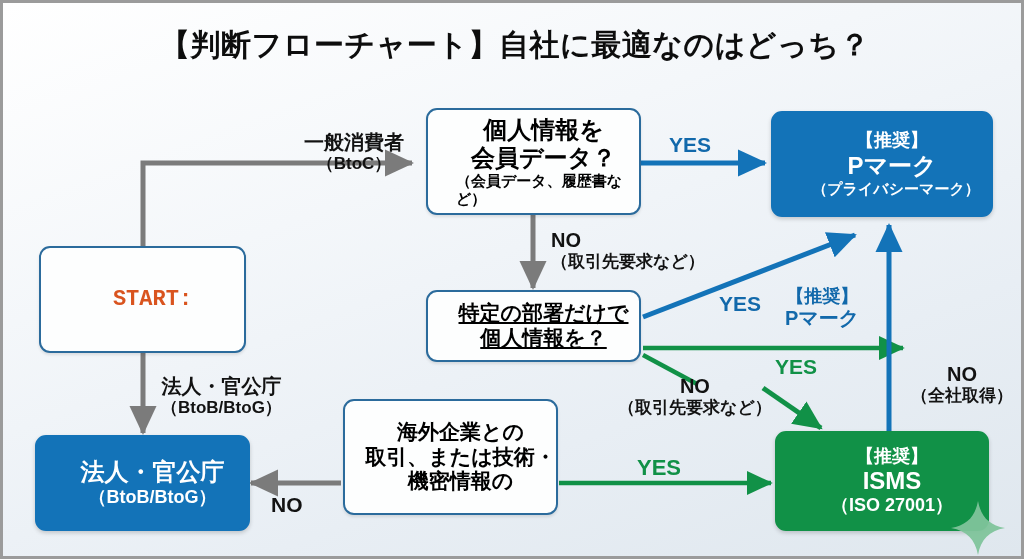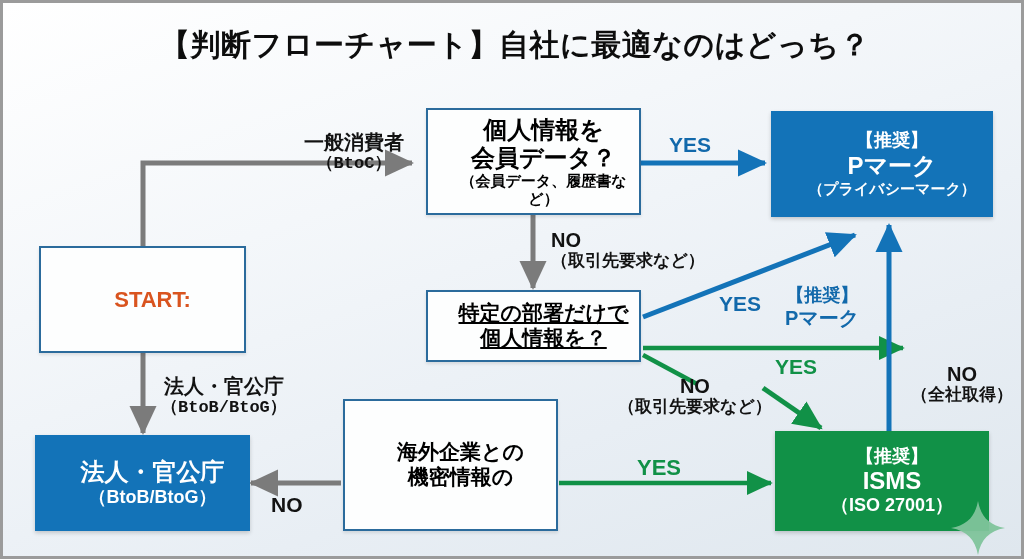--- a/index.html
+++ b/index.html
@@ -26,22 +26,21 @@
     white-space: nowrap;
   }
 
   
   .node {
     position: absolute;
     display: flex;
     flex-direction: column;
     align-items: center;
     justify-content: center;
-    text-align: center;
-    border-radius: 0;
+    border-radius: 11px;
     line-height: 1.18;
     z-index: 5;
     padding-left: 20px;
   }
   .node.white {
     background: #fdfefe;
     border: 2.5px solid #2b6b9c;
     box-shadow: 0 2px 3px rgba(0,0,0,0.10);
   }
   .node.blue {
@@ -51,34 +50,34 @@
     box-shadow: 0 2px 4px rgba(0,0,0,0.18);
   }
   .node.green {
     background: #119147;
     border: 2px solid #119147;
     color: #ffffff;
     box-shadow: 0 2px 4px rgba(0,0,0,0.18);
   }
   .ln      { font-size: 21px; font-weight: bold; display:block; }
   .ln.big  { font-size: 24px; }
-  .ln.sm   { font-size: 15px; font-weight: bold; }
+  .ln.sm   { font-size: 15px; font-weight: bold; margin-left: 8px; }
   .ln.mid  { font-size: 18px; font-weight: bold; }
-  .ln.start{ font-size: 22px; font-weight: bold; color: #d9541f; }
+  .ln.start{ font-size: 22px; font-weight: bold; color: #d9541f; font-family: Liberation Mono, monospace; }
 
   
   .lbl {
     position: absolute;
     font-weight: bold;
     white-space: nowrap;
     line-height: 1.15;
     z-index: 7;
   }
   .lbl .l1 { display:block; font-size: 20px; }
-  .lbl .l2 { display:block; font-size: 17px; font-family: Liberation Mono, monospace; }
+  .lbl .l2 { display:block; font-size: 17px; }
   .lbl.gray  { color: #121212; text-align: center; }
   .lbl.blue  { color: #1269ab; }
   .lbl.green { color: #119147; }
   .lbl.black { color: #121212; }
   .lbl.yes   { font-size: 21px; }
 
   svg.wires { position: absolute; left:0; top:0; width:1024px; height:559px; z-index: 2; }
   .sparkle { position: absolute; z-index: 6; }
 </style>
 </head>
@@ -139,22 +138,23 @@
     <span class="ln mid">【推奨】</span>
     <span class="ln big">Pマーク</span>
     <span class="ln sm">（プライバシーマーク）</span>
   </div>
 
   <div class="node white" style="left:423px; top:287px; width:215px; height:72px;text-decoration:underline;">
     <span class="ln">特定の部署だけで</span>
     <span class="ln">個人情報を？</span>
   </div>
 
-  <div class="node white" style="left:340px; top:396px; width:215px; height:132px;">
+  <div class="node white" style="left:340px; top:396px; width:215px; height:116px;">
     <span class="ln">海外企業との</span>
+    <span class="ln">取引、または技術・</span>
     <span class="ln">機密情報の</span>
   </div>
 
   <div class="node blue" style="left:32px; top:432px; width:215px; height:96px;">
     <span class="ln big">法人・官公庁</span>
     <span class="ln mid">（BtoB/BtoG）</span>
   </div>
 
   <div class="node green" style="left:772px; top:428px; width:214px; height:100px;">
     <span class="ln mid">【推奨】</span>

